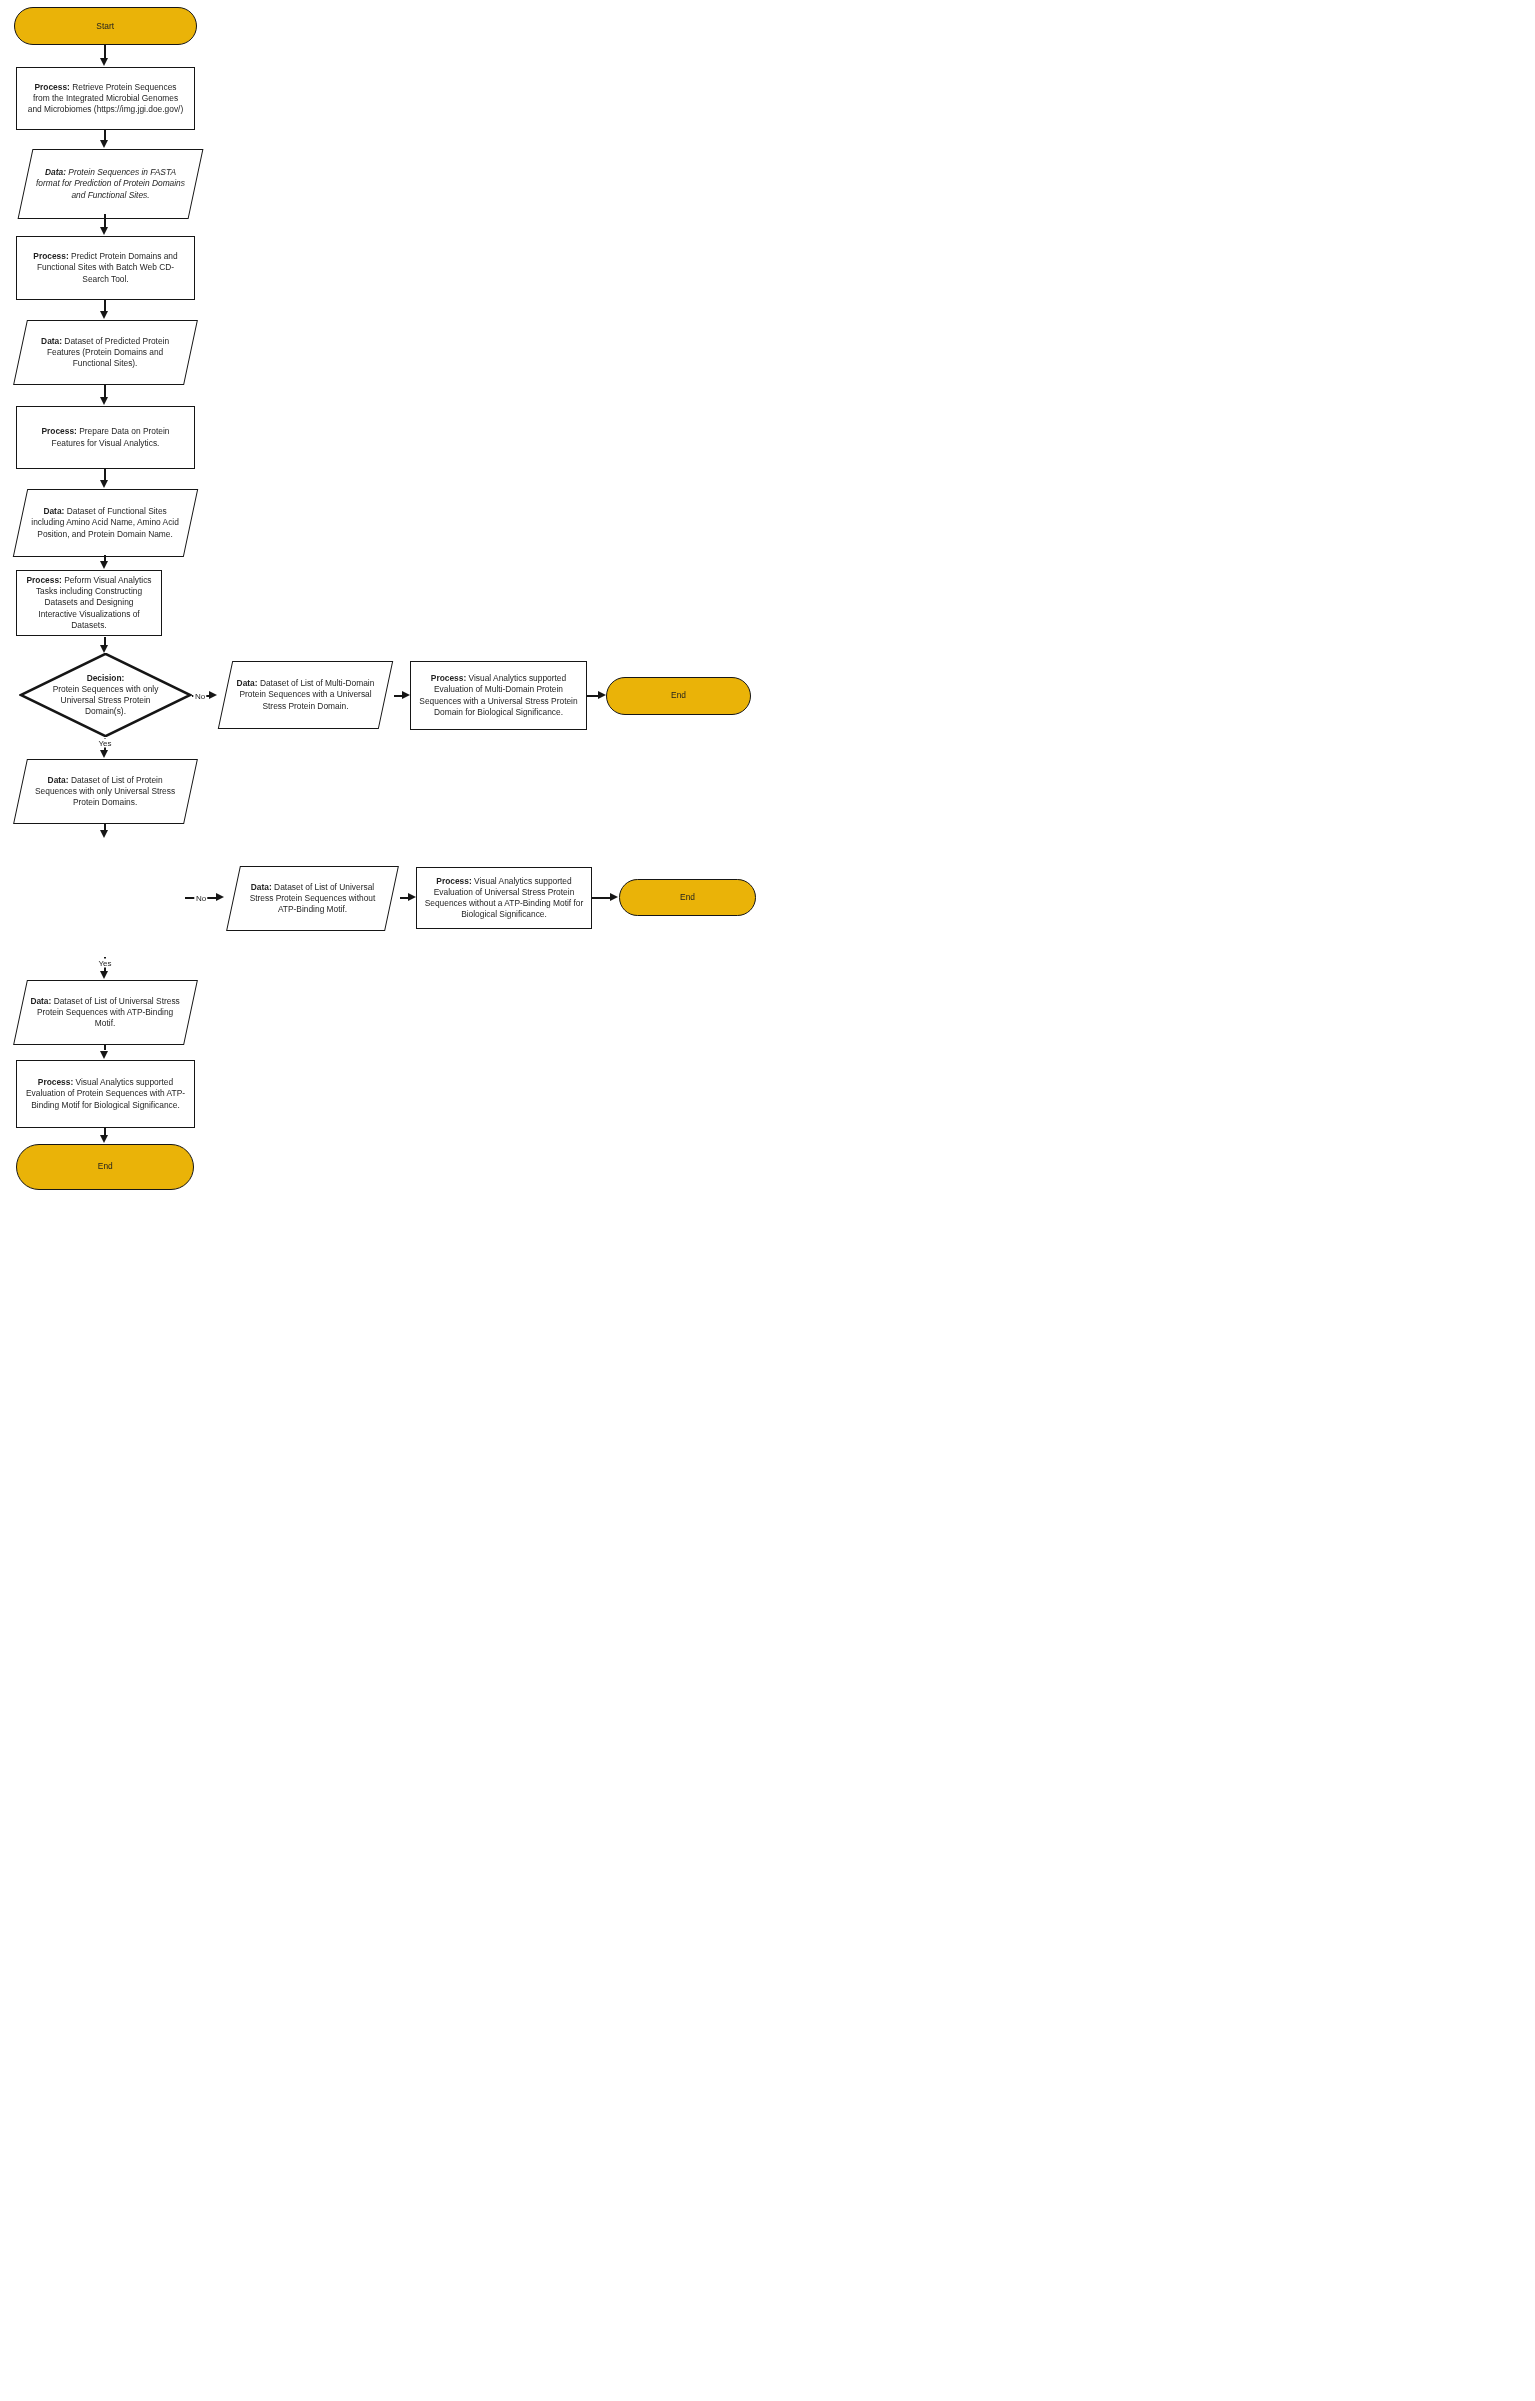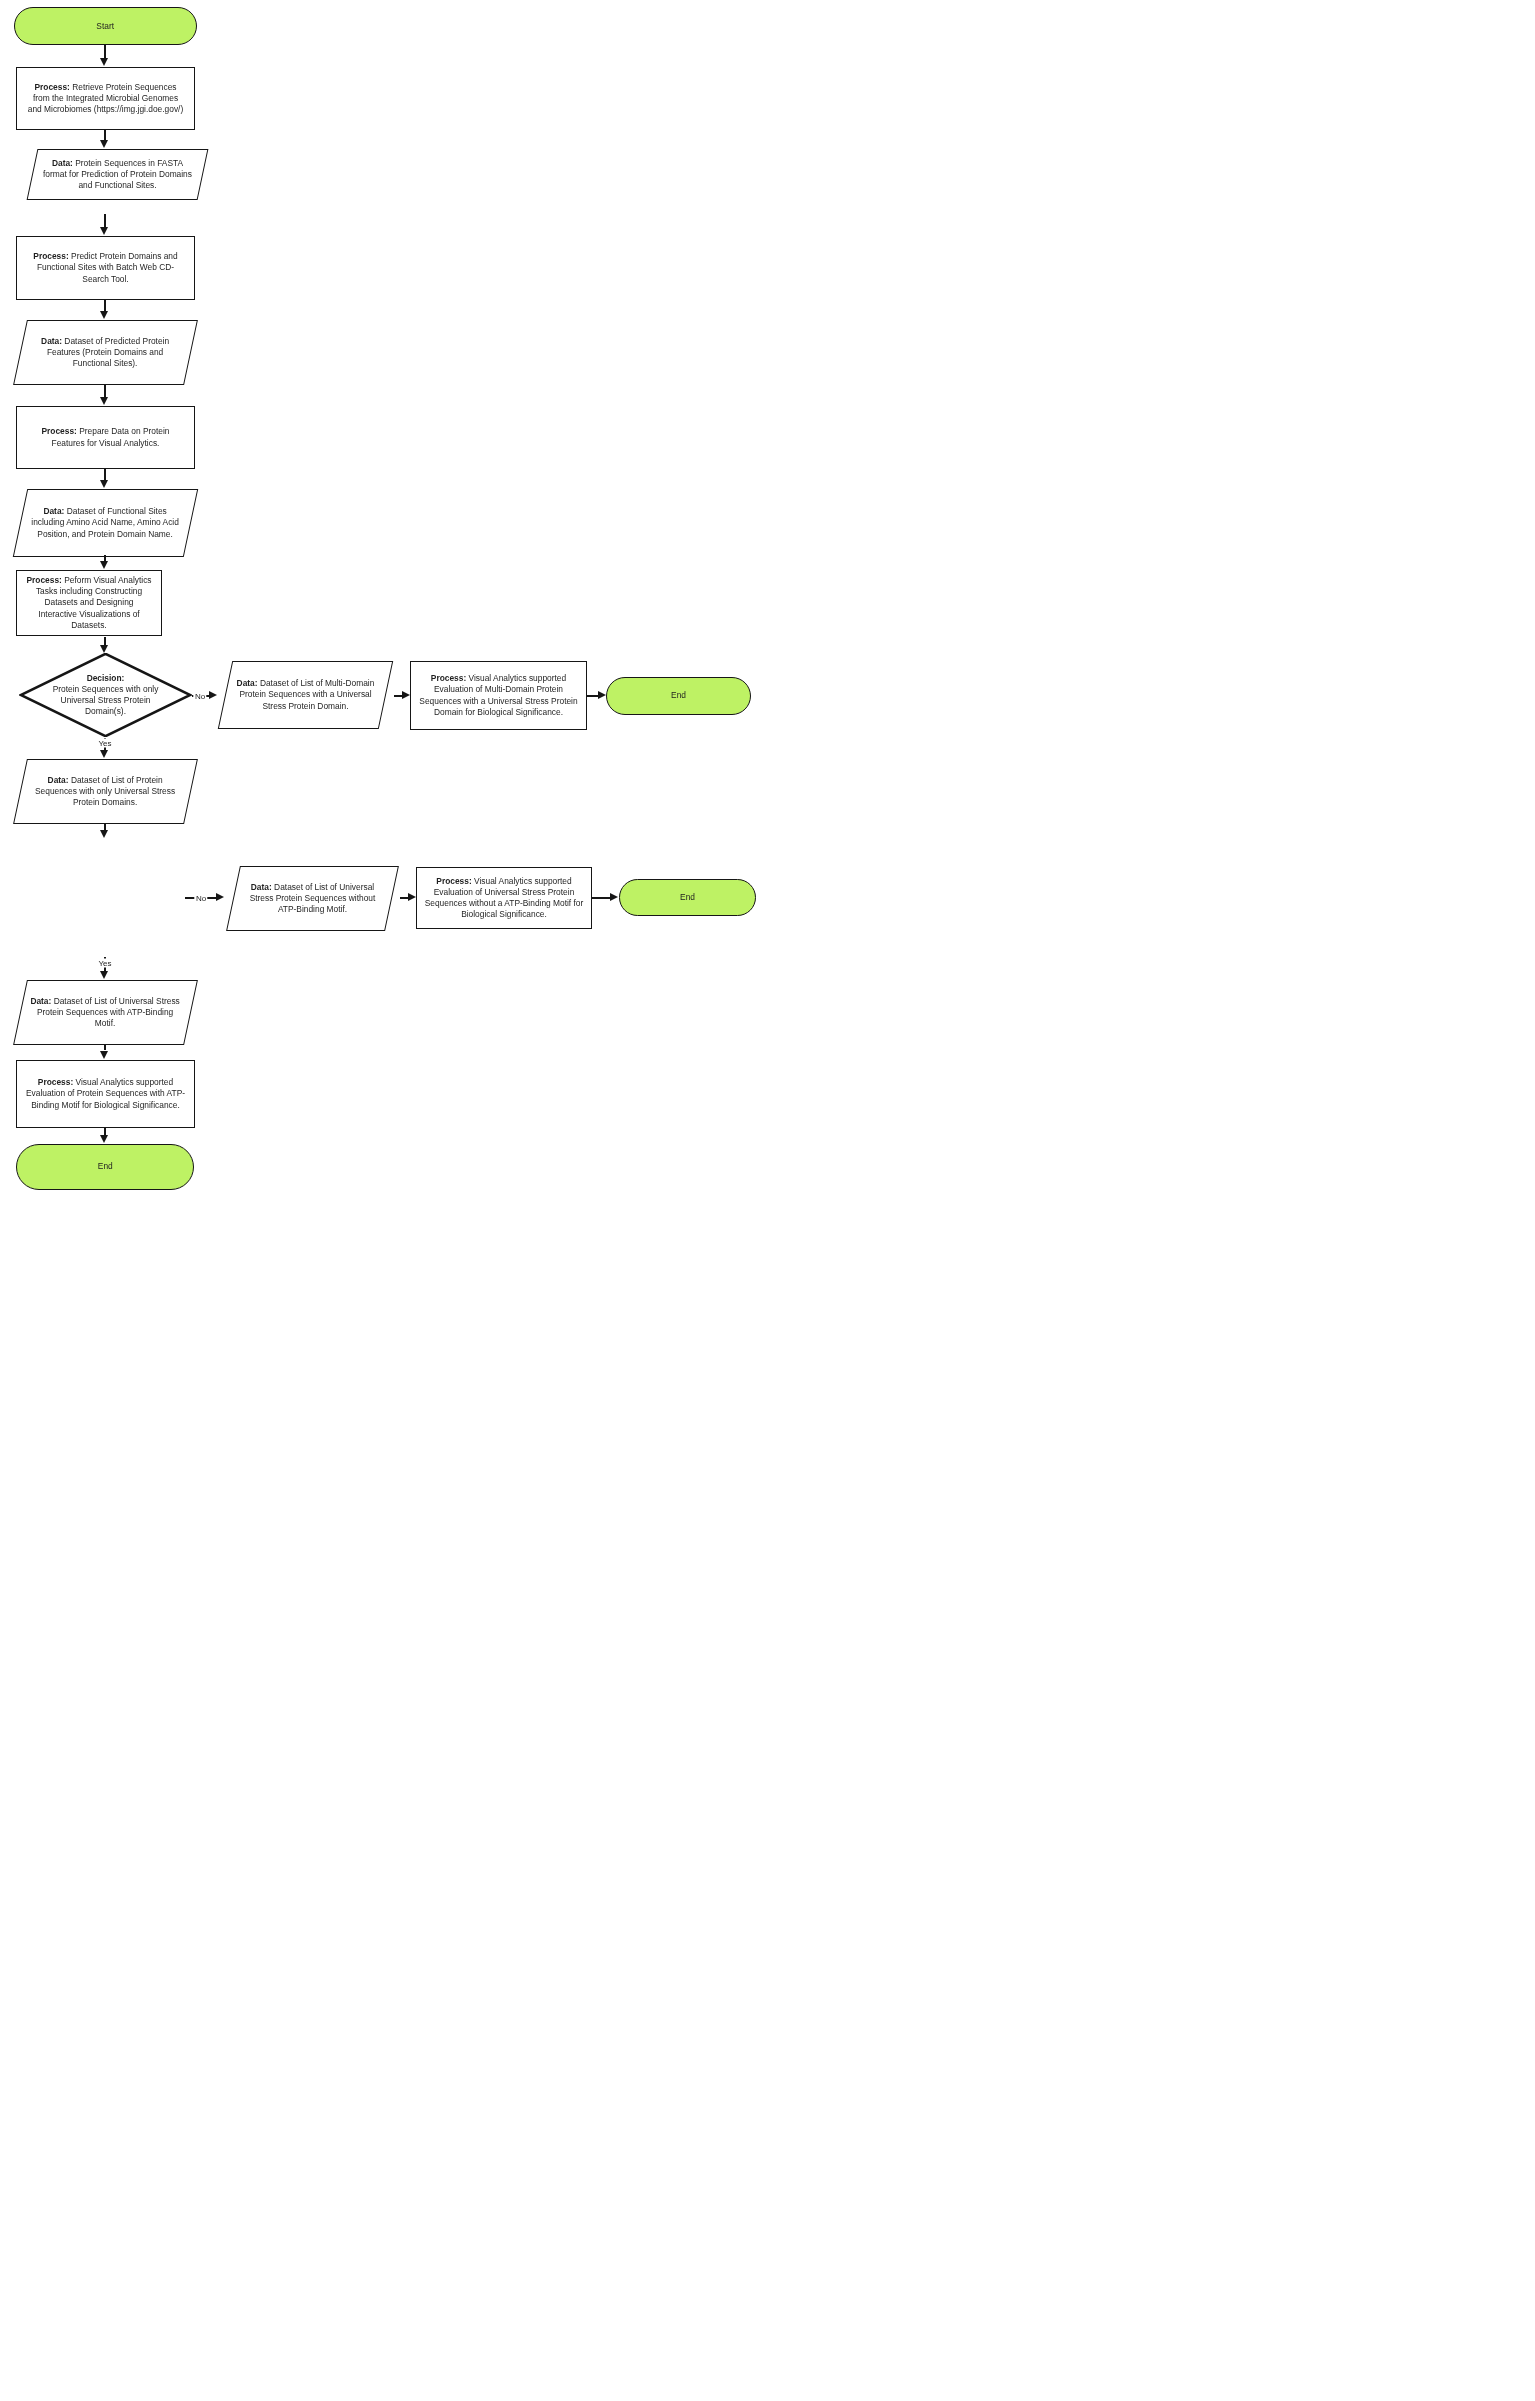--- a/index.html
+++ b/index.html
@@ -27,21 +27,21 @@
     font-size: 8.4px;
     line-height: 1.32;
     padding: 4.2px 8.4px;
   }
   .txt .body { display: inline; }
   .process {
     background: #ffffff;
     border: 1.6px solid #161616;
   }
   .terminator {
-    background: #bef264;
+    background: #eab308;
     border: 1.6px solid #161616;
     border-radius: 526px;
     text-decoration: underline;
   }
   .para { background: transparent; }
   .para .skew {
     position: absolute;
     top: 0; bottom: 0; left: 8px; right: 8px;
     background: #ffffff;
     border: 1.6px solid #161616;
@@ -104,21 +104,21 @@
 
   <div class="node process" style="left:16px; top:67px; width:179px; height:63px;">
     <div class="txt">
         <span class="body"><b class="k">Process:</b> <span>Retrieve Protein Sequences from the Integrated Microbial Genomes and Microbiomes (https://img.jgi.doe.gov/)</span></span>
       </div>
   </div>
 
   <div class="vline" style="left:104px; top:130px; height:10px;"></div>
   <div class="ah-down" style="left:100px; top:140px;"></div>
 
-  <div class="node para" style="left:24px; top:149px; width:187px; height:51px;">
+  <div class="node para" style="left:17px; top:149px; width:187px; height:70px;font-style:italic;">
     <div class="skew"></div>
     <div class="txt">
         <span class="body"><b class="k">Data:</b> <span>Protein Sequences in FASTA format for Prediction of Protein Domains and Functional Sites.</span></span>
       </div>
   </div>
 
   <div class="vline" style="left:104px; top:214px; height:13px;"></div>
   <div class="ah-down" style="left:100px; top:227px;"></div>
 
   <div class="node process" style="left:16px; top:236px; width:179px; height:64px;">

